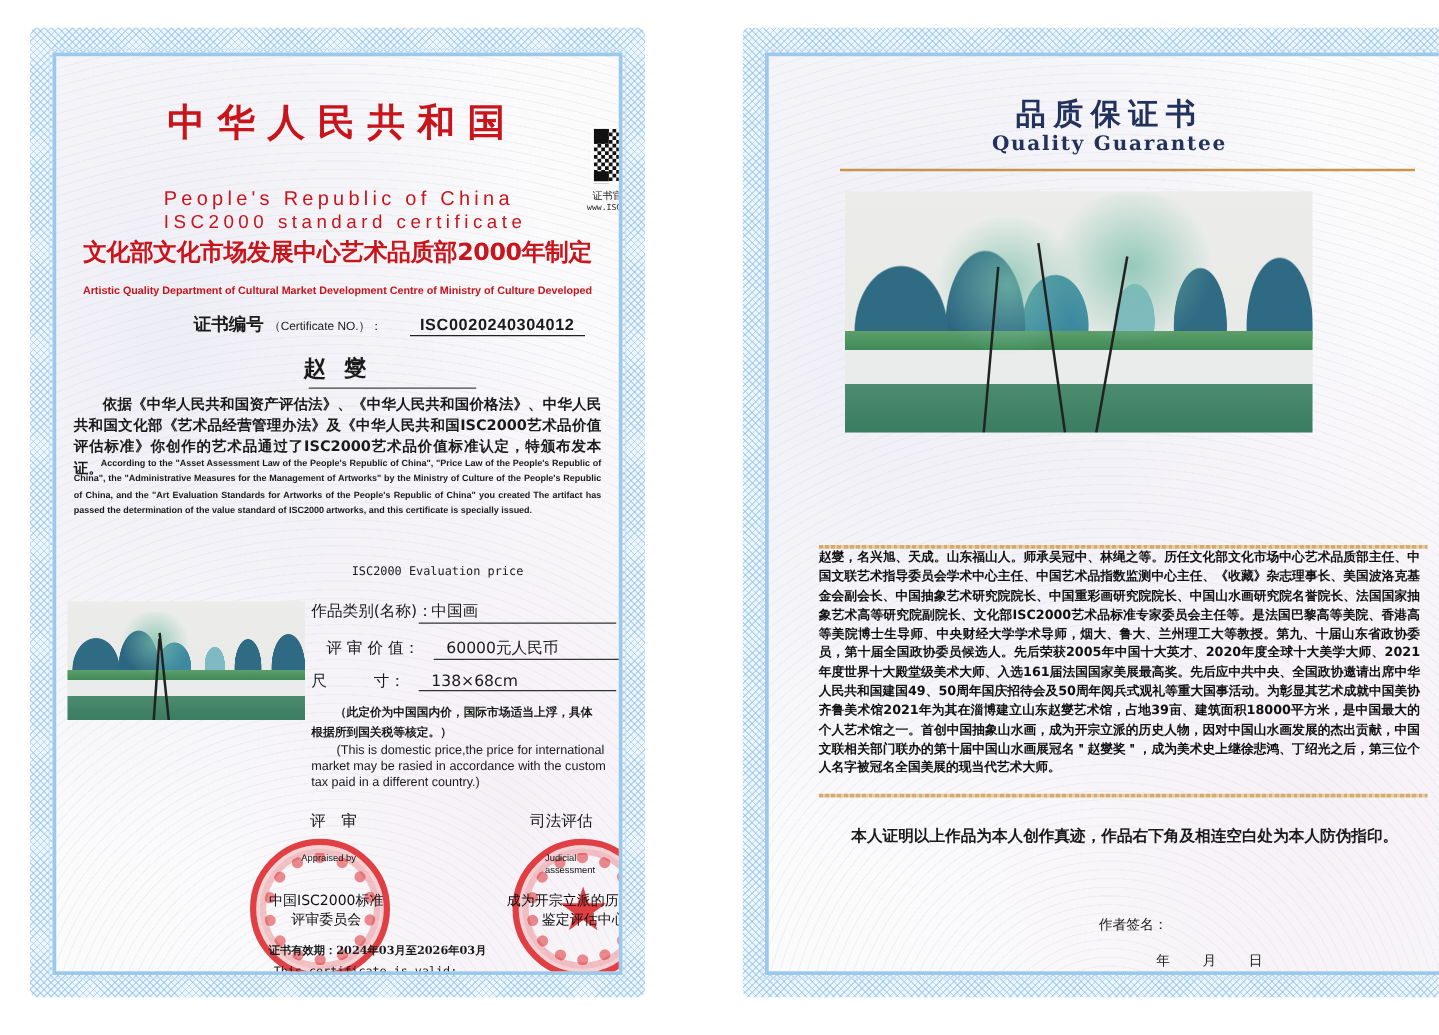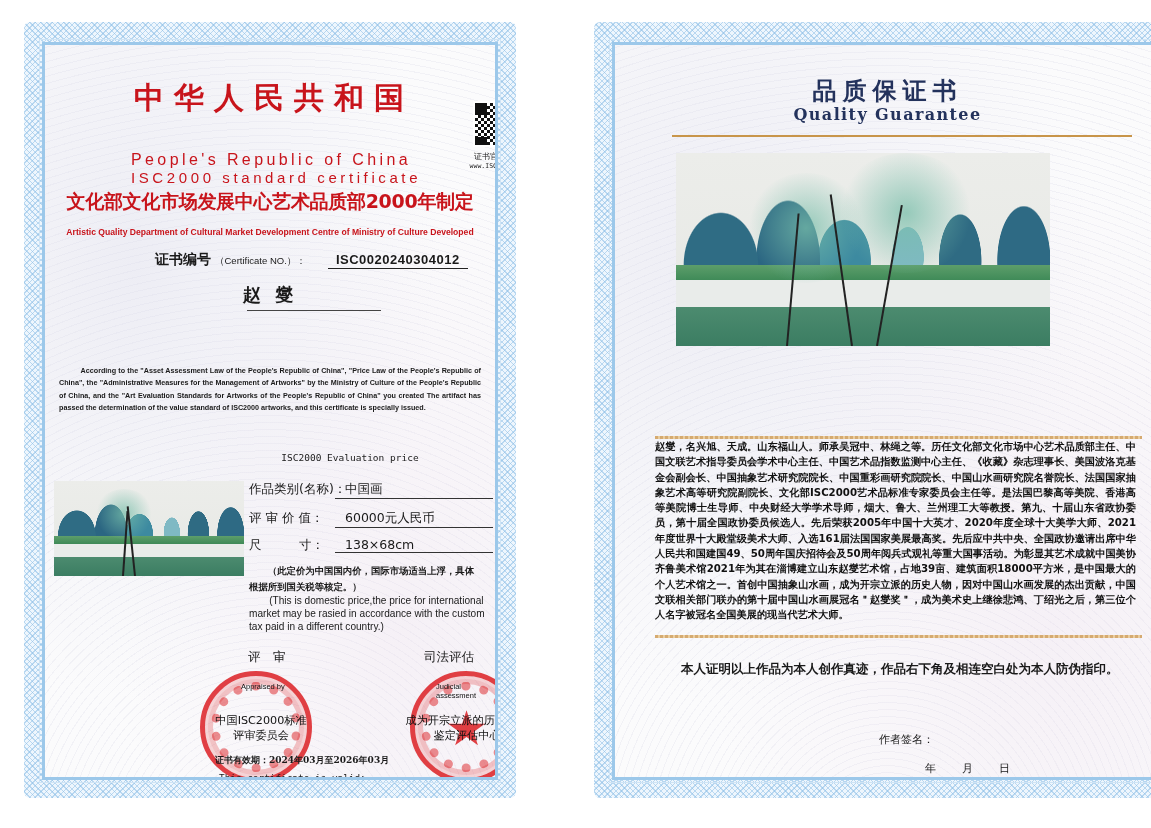--- a/index.html
+++ b/index.html
@@ -133,35 +133,36 @@
 
     <div class="cert-no-row">
       <span class="lbl-cn">证书编号</span>
       <span class="lbl-en">（Certificate NO.）：</span>
       <span class="cert-no-value">ISC0020240304012</span>
     </div>
 
     <div class="artist-name">赵 燮</div>
     <div class="artist-line"></div>
 
+    <div class="l-body-cn">依据《中华人民共和国资产评估法》、《中华人民共和国价格法》、中华人民共和国文化部《艺术品经营管理办法》及《中华人民共和国ISC2000艺术品价值评估标准》你创作的艺术品通过了ISC2000艺术品价值标准认定，特颁布发本证。</div>
     <div class="l-body-en">According to the "Asset Assessment Law of the People's Republic of China", "Price Law of the People's Republic of China", the "Administrative Measures for the Management of Artworks" by the Ministry of Culture of the People's Republic of China, and the "Art Evaluation Standards for Artworks of the People's Republic of China" you created The artifact has passed the determination of the value standard of ISC2000 artworks, and this certificate is specially issued.</div>
 
     <div class="eval-sub">ISC2000 Evaluation price</div>
 
     <div class="painting painting-left">
       <div class="foliage" style="left:40px;top:8px;width:60px;height:50px;"></div>
       <div class="tree" style="left:68px;top:30px;height:65px;transform:rotate(4deg);"></div>
       <div class="tree" style="left:80px;top:25px;height:70px;transform:rotate(-6deg);"></div>
     </div>
 
     <div class="field-row" style="top:436px;">
       <span class="f-label">作品类别(名称)：</span>
       <span class="f-value">中国画</span>
     </div>
-    <div class="field-row" style="top:465px;">
+    <div class="field-row" style="top:465px;margin-left:12px;">
       <span class="f-label">评 审 价 值：</span>
       <span class="f-value">60000元人民币</span>
     </div>
     <div class="field-row" style="top:492px;">
       <span class="f-label">尺　　　寸：</span>
       <span class="f-value">138×68cm</span>
     </div>
 
     <div class="note-cn">（此定价为中国国内价，国际市场适当上浮，具体根据所到国关税等核定。）</div>
     <div class="note-en">(This is domestic price,the price for international market may be rasied in accordance with the custom tax paid in a different country.)</div>

